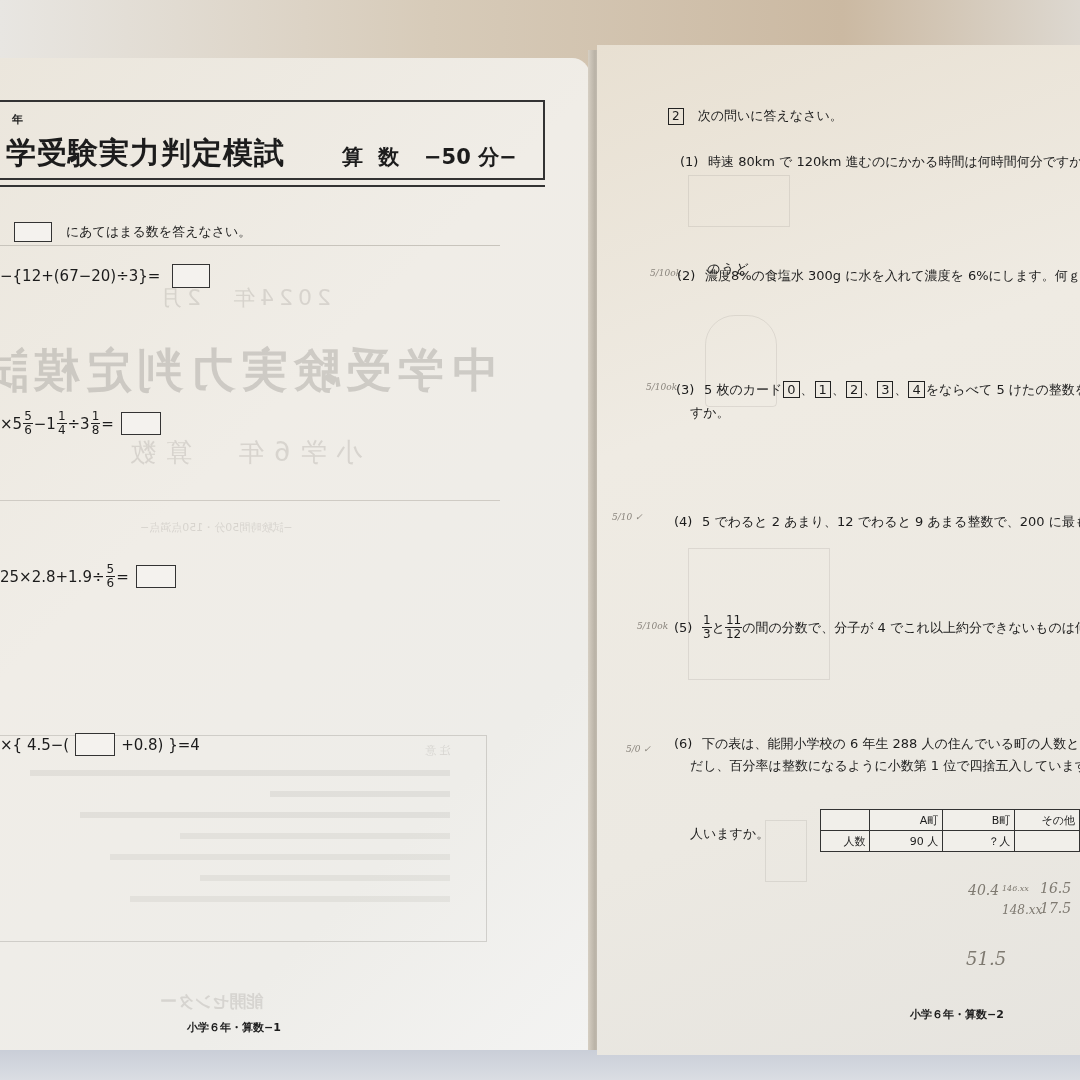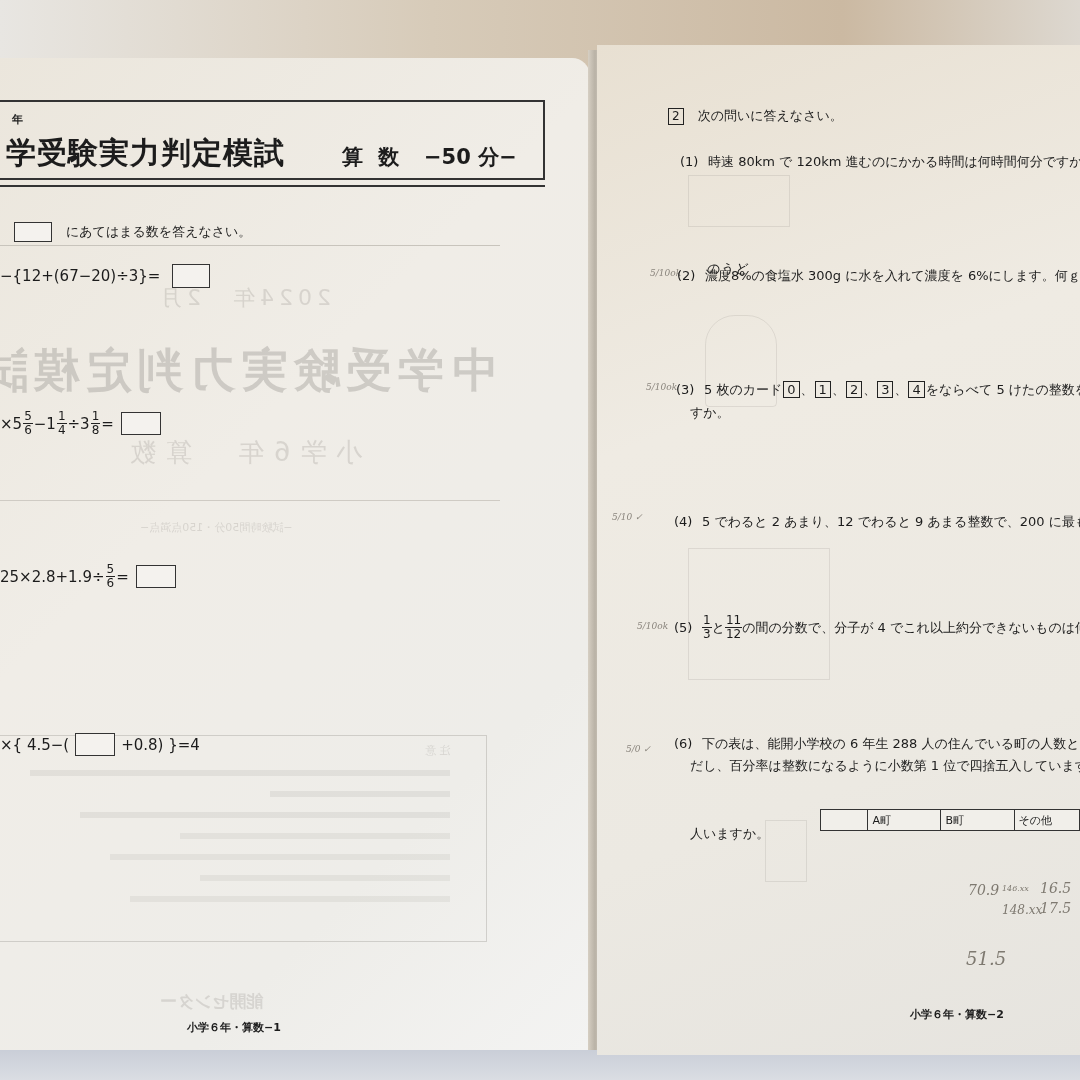--- a/index.html
+++ b/index.html
@@ -39,21 +39,21 @@
 
   
   .q-head{left:668px;top:107px;font-size:13px;display:flex;gap:14px;align-items:center;}
   .num-box{display:inline-block;border:1.3px solid #222;padding:0 3px;font-size:12px;line-height:15px;}
   .q{font-size:13px;white-space:nowrap;}
   .qn{display:inline-block;width:28px;}
   .pencil{position:absolute;color:#8a857d;font-family:"DejaVu Serif",serif;font-style:italic;font-size:9px;}
   .card{display:inline-block;border:1.3px solid #222;padding:0 3px;line-height:15px;margin:0 1px;}
   .furigana{position:absolute;font-size:13px;top:-8px;left:2px;letter-spacing:1px;}
   table.data{position:absolute;left:820px;top:809px;border-collapse:collapse;font-size:11px;background:#f1efea;}
-  table.data td{border:1.4px solid #333;height:20px;text-align:left;padding:0 4px;}
+  table.data td{border:1.4px solid #333;height:20px;text-align:right;padding:0 4px;}
   .hand{position:absolute;color:#7e7970;font-family:"DejaVu Serif",serif;font-style:italic;}
   .ghost-fig{position:absolute;border:1px solid rgba(140,135,130,0.18);}
 </style>
 </head>
 <body>
 
 <div class="bg-top"></div>
 <div class="bg-bottom"></div>
 
 <div class="page page-left"></div>
@@ -190,23 +190,29 @@
 <div class="abs q" style="left:690px;top:779px;margin-top:46px;">人いますか。</div>
 
 <table class="data">
   <tbody>
       <tr>
     <td style="width:50px;"></td>
     <td style="width:80px;">A町</td>
     <td style="width:80px;">B町</td>
     <td style="width:70px;">その他</td>
   </tr>
+  <tr>
+    <td>人数</td>
+    <td>90 人</td>
+    <td>？人</td>
+    <td></td>
+  </tr>
 </tbody>
   </table>
 
-<div class="hand" style="left:968px;top:882px;font-size:14px;">70.9</div>
+<div class="hand" style="left:968px;top:882px;font-size:14px;">40.4</div>
 <div class="hand" style="left:1002px;top:884px;font-size:8px;font-style:italic;">146.xx</div>
 <div class="hand" style="left:1040px;top:880px;font-size:14px;">16.5</div>
 <div class="hand" style="left:966px;top:948px;font-size:18px;">51.5</div>
 <div class="hand" style="left:1002px;top:903px;font-size:12px;">148.xx</div>
 <div class="hand" style="left:1040px;top:900px;font-size:14px;">17.5</div>
 
 <div class="abs footer" style="left:910px;top:1007px;">小学６年・算数−2</div>
 
 </body></html>

